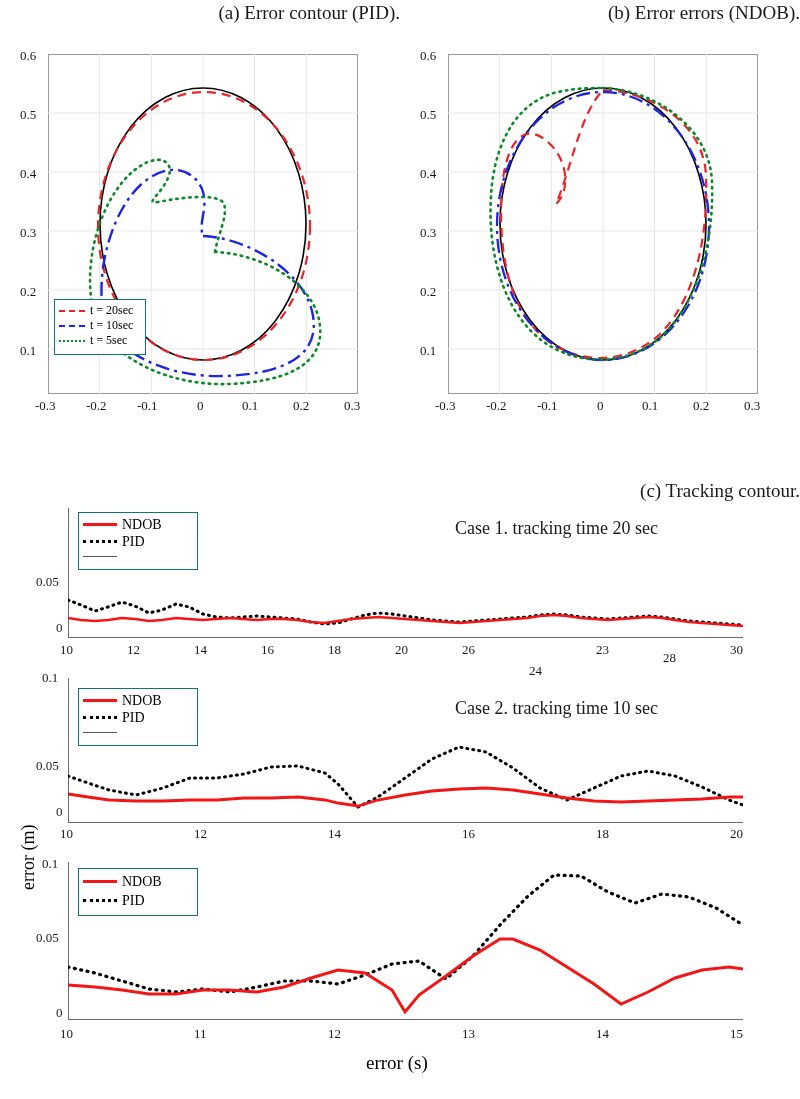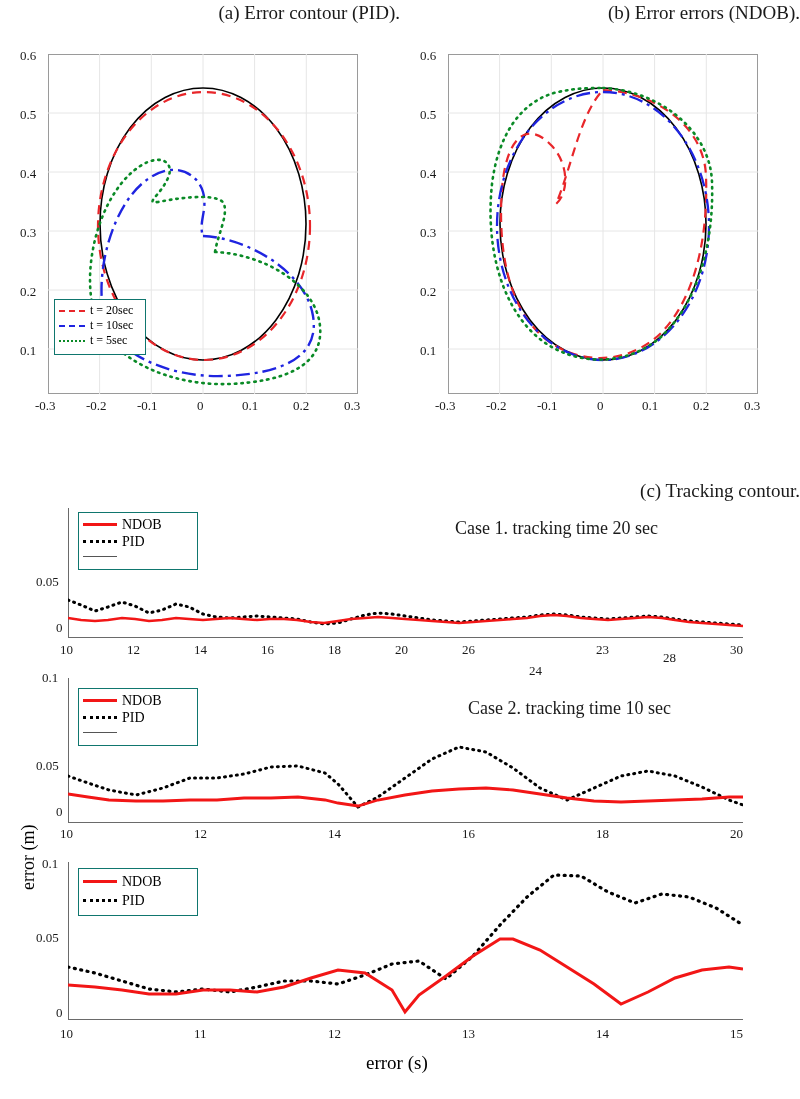--- a/index.html
+++ b/index.html
@@ -227,21 +227,21 @@
     </div>
     <div class="legend-row" style="height:17px;">
       <span class="swatch" style="border-top:3.4px dotted #000000; width:34px;"></span>
       <span class="lbl" style="font-size:14px;">PID</span>
     </div>
     <div class="legend-row" style="height:12px;">
       <span class="swatch" style="border-top:1px solid #555; width:34px;"></span>
     </div>
   </div>
 
-  <div class="case-note" style="left:455px; top:228px;margin-left:13px;">Case 2. tracking time 10 sec</div>
+  <div class="case-note" style="left:455px; top:228px;">Case 2. tracking time 10 sec</div>
 
   <div class="tick-lbl" style="left:42px; top:200px;">0.1</div>
   <div class="tick-lbl" style="left:36px; top:288px;">0.05</div>
   <div class="tick-lbl" style="left:56px; top:334px;">0</div>
 
   <div class="tick-lbl" style="left:60px;  top:356px;">10</div>
   <div class="tick-lbl" style="left:194px; top:356px;">12</div>
   <div class="tick-lbl" style="left:328px; top:356px;">14</div>
   <div class="tick-lbl" style="left:462px; top:356px;">16</div>
   <div class="tick-lbl" style="left:596px; top:356px;">18</div>

